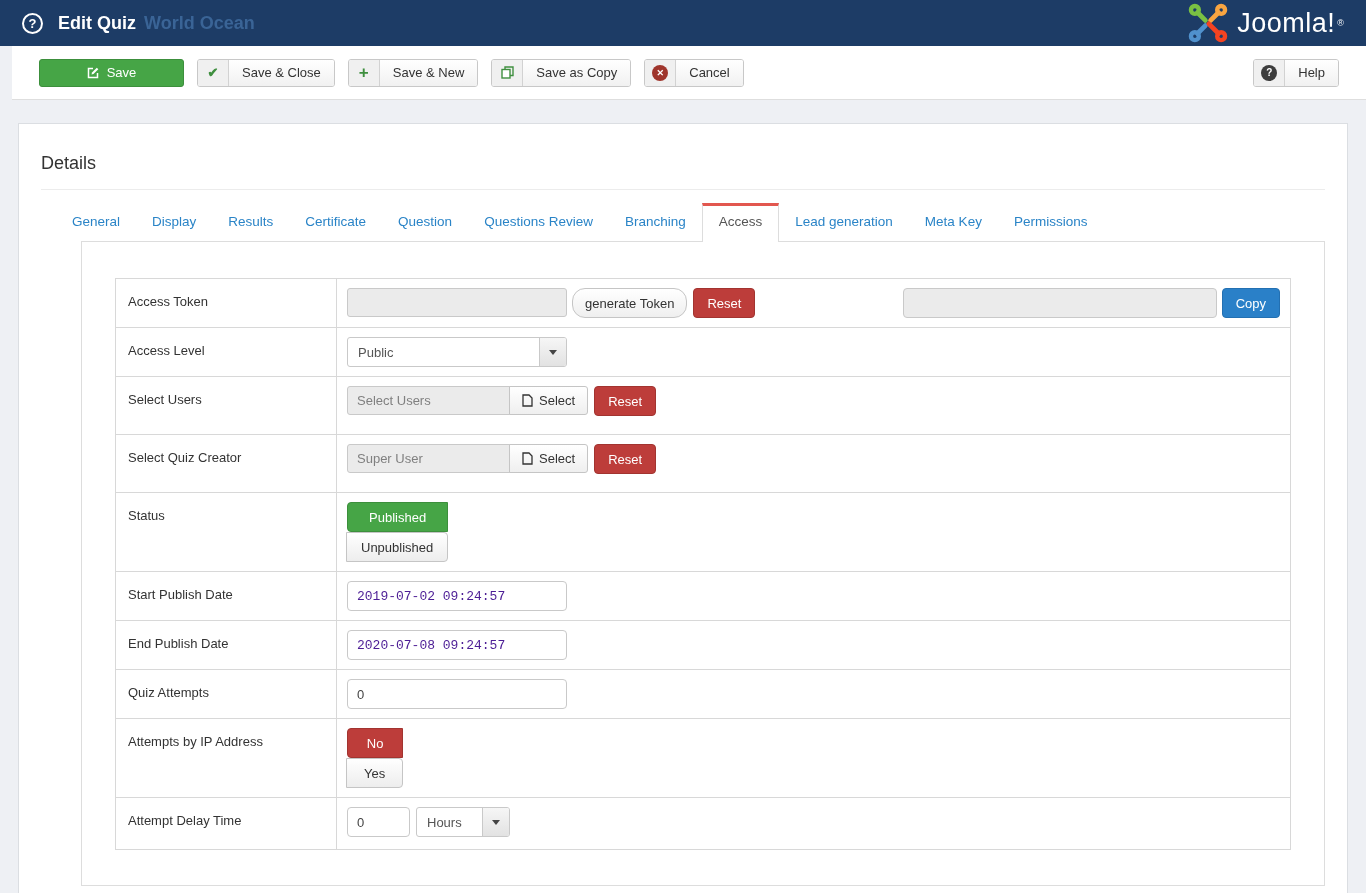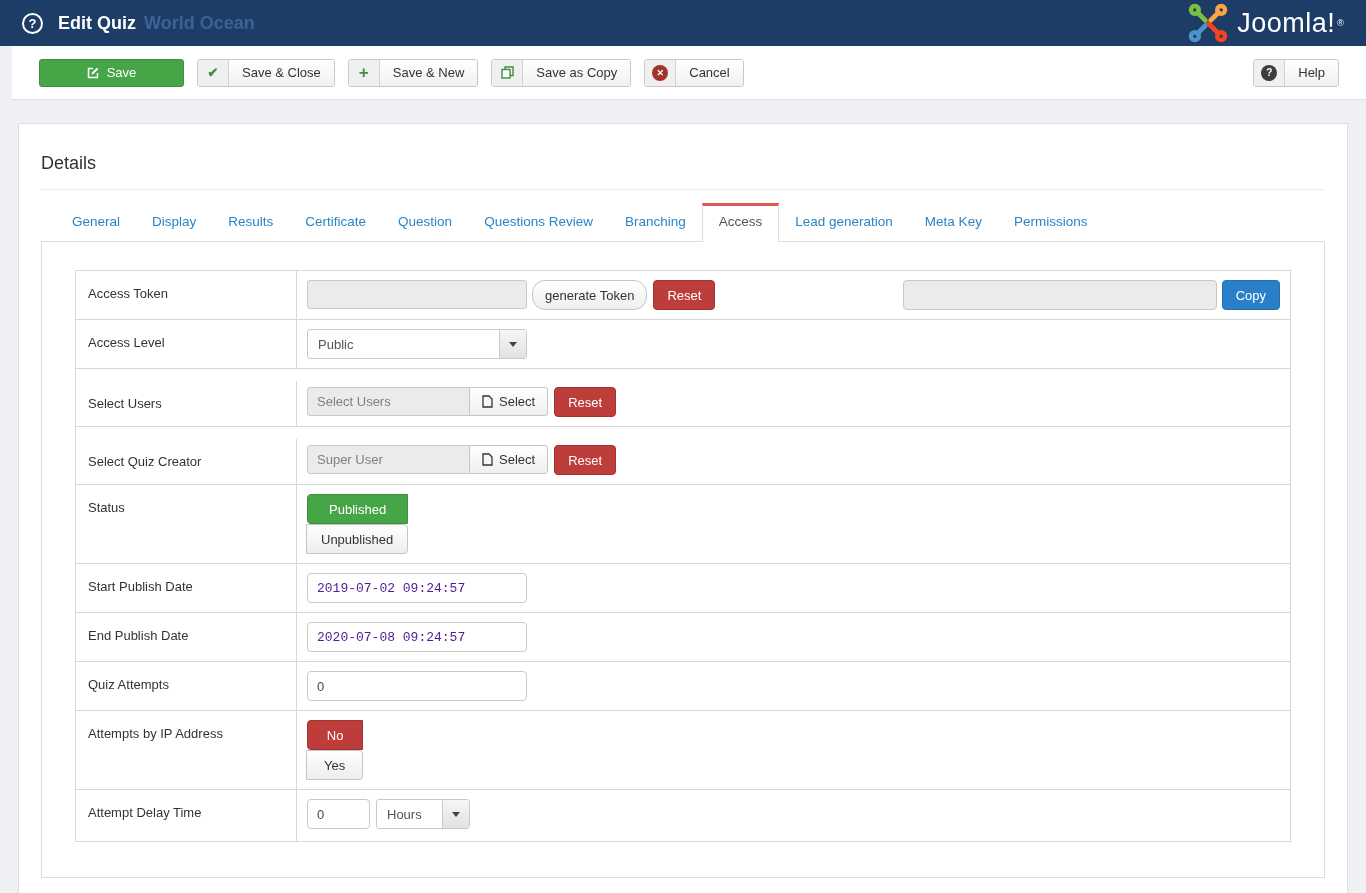--- a/index.html
+++ b/index.html
@@ -41,27 +41,27 @@
   .main { padding: 23px 18px 18px; }
   .panel { background: #fff; border: 1px solid #dbdee2; min-height: 752px; padding: 22px; }
   .section-title { font-size: 18px; font-weight: normal; color: #333; padding: 7px 0 15px 0; }
   .section-divider { border-bottom: 1px solid #ececec; }
 
   
   .tabs { display: flex; margin-top: 13px; padding-left: 15px; position: relative; z-index: 2; }
   .tab { padding: 11px 16px 12px; font-size: 13.5px; color: #2a84c7; cursor: pointer; white-space: nowrap; }
   .tab.active { color: #555; background: #fff; border-left: 1px solid #ddd; border-right: 1px solid #ddd;
     border-top: 3px solid #e2574f; padding-top: 8px; margin-bottom: -1px; cursor: default; }
-  .tab-box { border: 1px solid #ddd; padding: 28px 33px 35px; position: relative; z-index: 1; }
+  .tab-box { border: 1px solid #ddd; padding: 36px 33px 35px; position: relative; z-index: 1; margin-left: 40px; }
 
   
   .form-table { border: 1px solid #d8d8d8; }
   .frow { display: flex; border-bottom: 1px solid #d8d8d8; min-height: 49px; }
   .frow:last-child { border-bottom: none; }
-  .frow.tall { min-height: 58px; align-items: flex-end; }
+  .frow.tall { min-height: 58px; }
   .flabel { width: 221px; min-width: 221px; border-right: 1px solid #d8d8d8;
     padding: 15px 12px; font-size: 13px; color: #333; }
   .fctrl { flex: 1; padding: 9px 10px; display: flex; align-items: flex-start; }
 
   .inp { border: 1px solid #c9c9c9; border-radius: 3px; height: 29px; padding: 0 9px;
     font-size: 13px; color: #555; background: #fff; font-family: "Liberation Sans", sans-serif; outline: none; }
   .inp.gray { background: #ebebeb; color: #808080; }
   .inp.mono { font-family: "Liberation Mono", monospace; color: #4c1d95; border-radius: 4px; height: 30px; }
   .w220 { width: 220px; }
 

